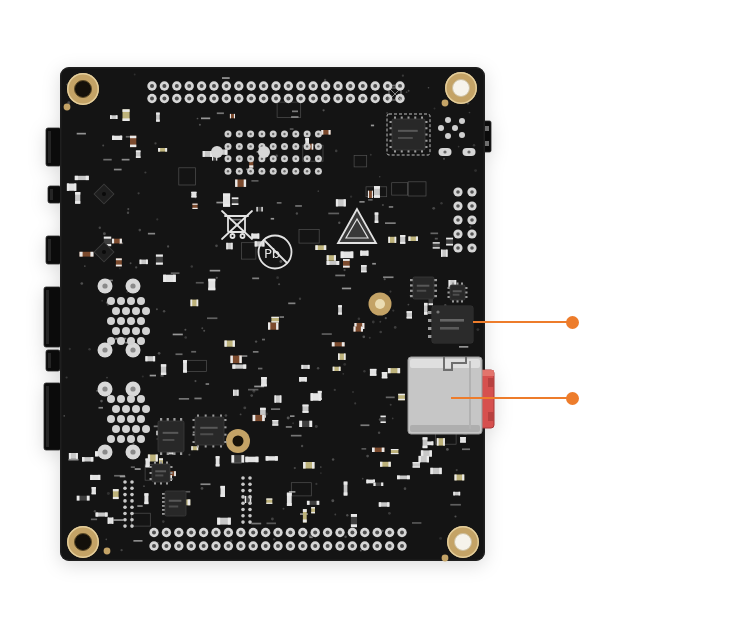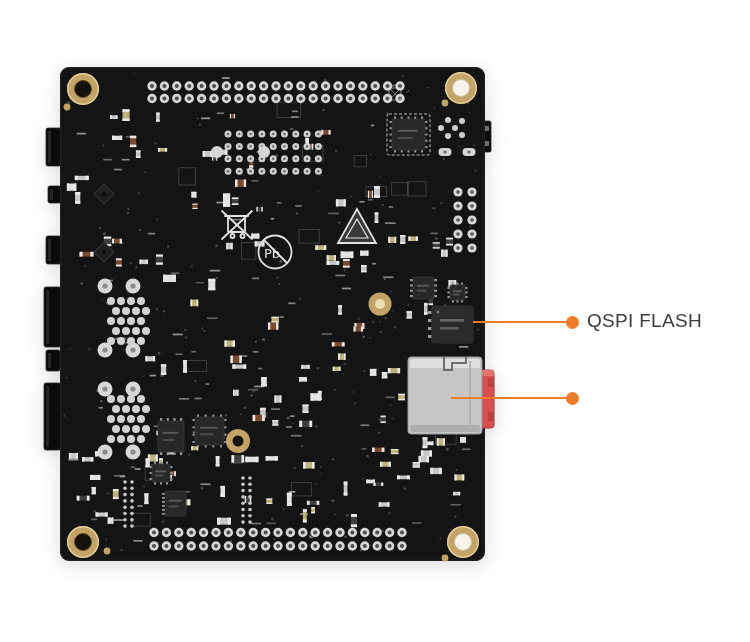--- a/index.html
+++ b/index.html
@@ -1574,22 +1574,19 @@
         <rect x="432" y="306" width="41" height="37" rx="2" fill="none" stroke="#464646" stroke-width="0.8" opacity="0.8"></rect>
         <circle cx="438" cy="312" r="1.6" fill="#777"></circle>
         <rect x="440" y="319" width="24" height="2.6" fill="#666"></rect>
         <rect x="440" y="327" width="19" height="2.6" fill="#5a5a5a"></rect>
       </g>
     </svg>
 
   <div class="callout">
     <div class="line" style="left:473px;top:321px;width:96px"></div>
     <div class="dot" style="left:566px;top:316px"></div>
-    <div class="label" style="left:587px;top:310px">
-      <span>QSPI FLASH</span>
-    </div>
   </div>
 
   <div class="callout">
     <div class="line" style="left:451px;top:397px;width:118px"></div>
     <div class="dot" style="left:566px;top:392px"></div>
   </div>
 </div>
 
 </body></html>

